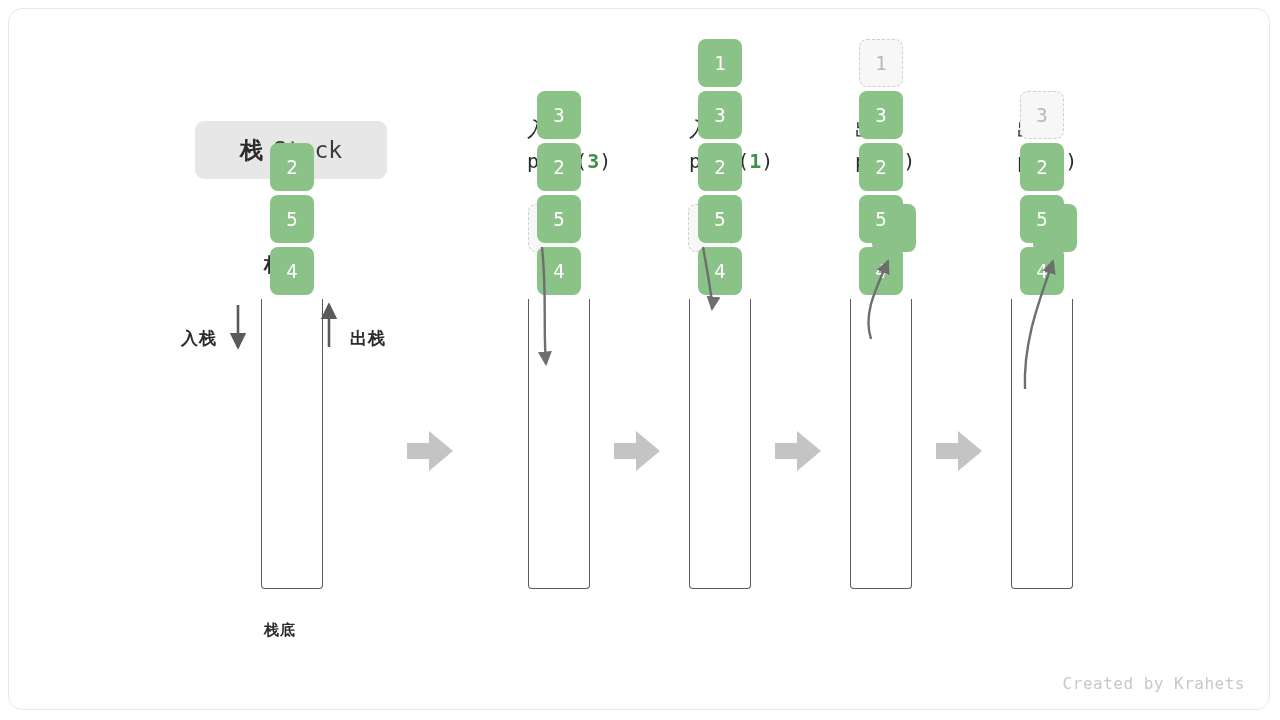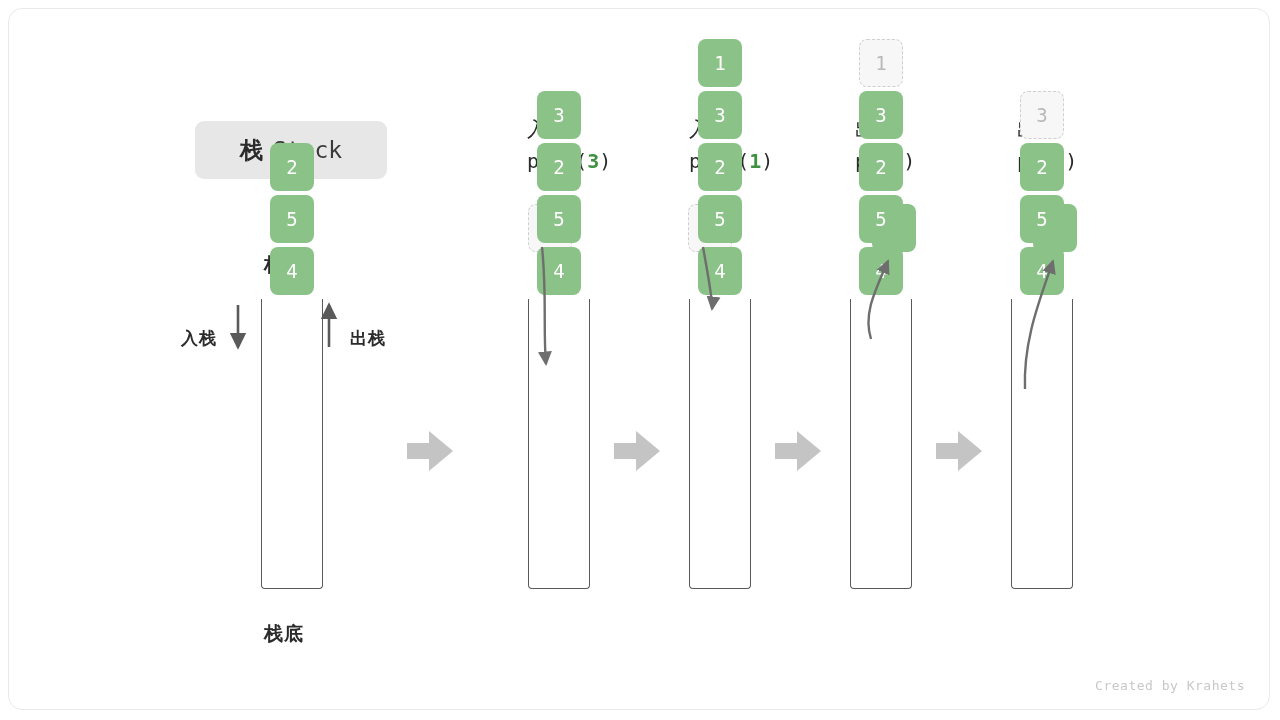--- a/index.html
+++ b/index.html
@@ -41,21 +41,21 @@
     font-family:"DejaVu Sans", sans-serif;
     font-weight:bold;color:#2b2b2b;
   }
 
   #label-top{
     position:absolute;left:255px;top:243px;
     font-size:19px;letter-spacing:1px;
   }
   #label-bottom{
     position:absolute;left:255px;top:612px;
-    font-size:19px;letter-spacing:1px;
+    font-size:15px;letter-spacing:1px;
   }
   #label-push-side{
     position:absolute;left:172px;top:318px;
     font-size:17px;letter-spacing:1px;
   }
   #label-pop-side{
     position:absolute;left:341px;top:318px;
     font-size:17px;letter-spacing:1px;
   }
 
@@ -112,21 +112,21 @@
   }
   .colhead .fn .arg{color:#3f9142;font-weight:bold;}
 
   
   #overlay{position:absolute;left:0;top:0;width:1262px;height:702px;pointer-events:none;}
 
   
   #footer{
     position:absolute;right:24px;bottom:16px;
     font-family:"DejaVu Sans Mono", monospace;
-    font-size:13px;color:#c8c8c8;letter-spacing:.5px;
+    font-size:16px;color:#c8c8c8;letter-spacing:.5px;
   }
 </style>
 </head>
 <body>
 
 <div id="card">
 
   <div id="title-badge">
     <span class="t-cn">栈</span>
     <span class="t-en">Stack</span>

